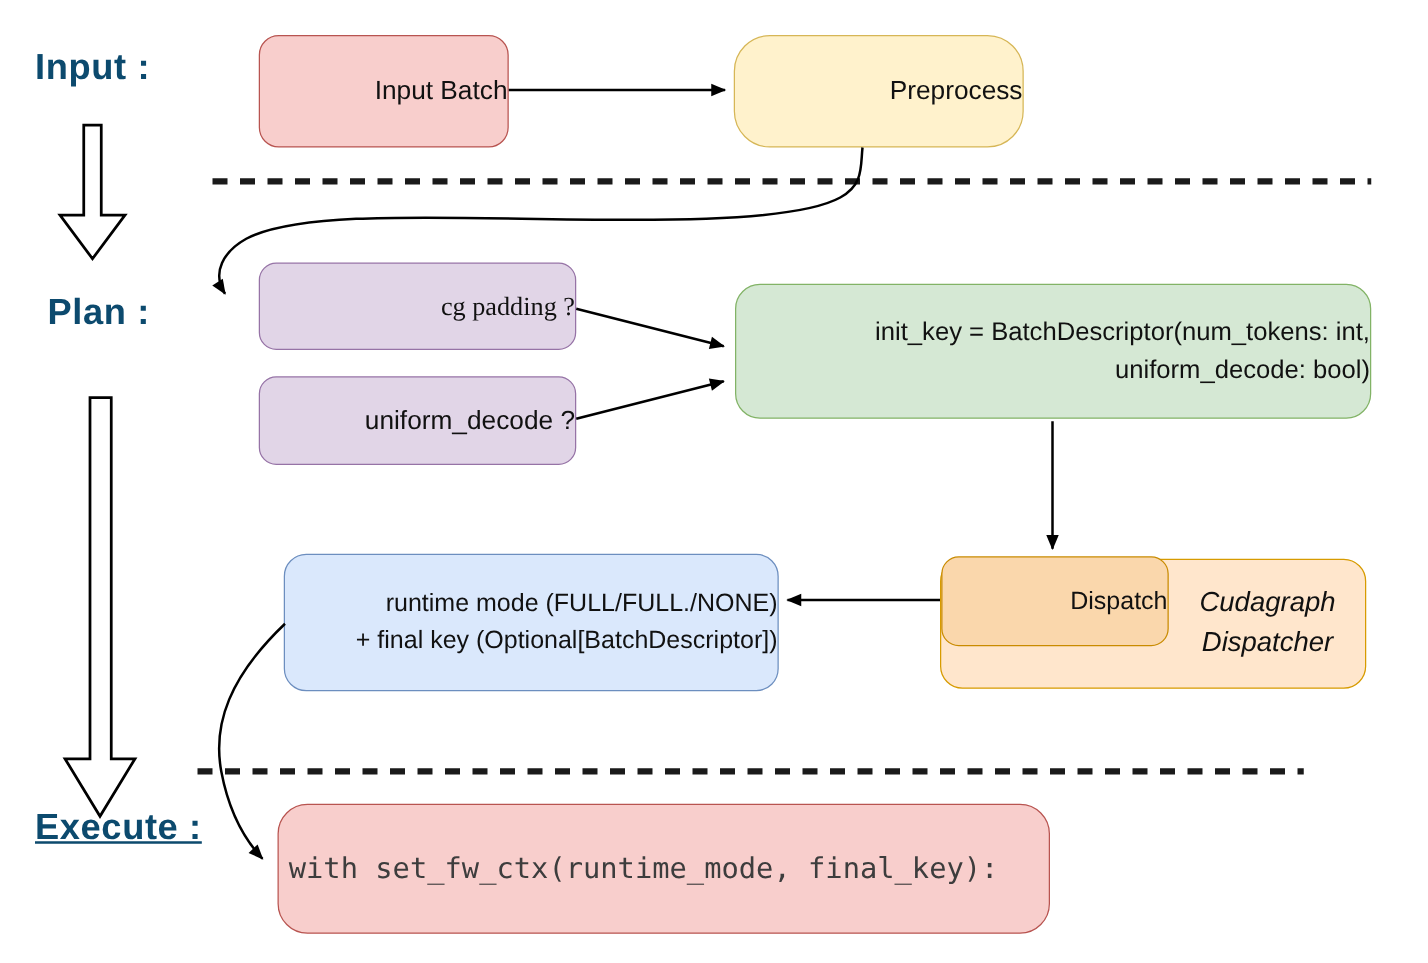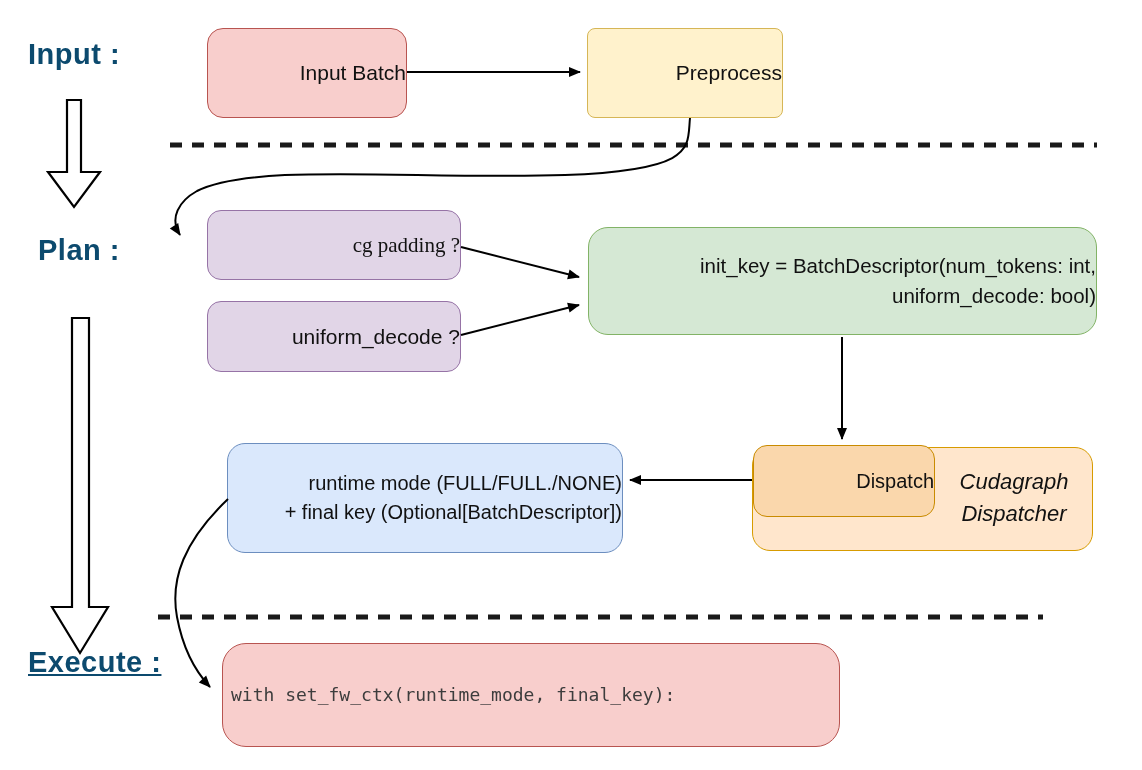--- a/index.html
+++ b/index.html
@@ -17,36 +17,36 @@
   .node .ln{white-space:pre;}
   .pink  {background:#f8cecc;border:1.6px solid #b85450;}
   .yellow{background:#fff2cc;border:1.6px solid #d6b656;}
   .purple{background:#e1d5e7;border:1.6px solid #9673a6;}
   .green {background:#d5e8d4;border:1.6px solid #82b366;}
   .blue  {background:#dae8fc;border:1.6px solid #6c8ebf;}
   .orange-outer{background:#ffe6cc;border:1.8px solid #d79b00;}
   .orange-inner{background:#fad7ac;border:1.8px solid #c98b00;}
 
   #node-input-batch {left:207px;top:28px; width:200px;height:90px;border-radius:16px;font-size:21px;}
-  #node-preprocess  {left:587px;top:28px; width:196px;height:90px;border-radius:8px;font-size:21px;}
+  #node-preprocess  {left:587px;top:28px; width:232px;height:90px;border-radius:29px;font-size:21px;}
   #node-cg-padding  {left:207px;top:210px;width:254px;height:70px;border-radius:14px;font-size:21px;font-family:Liberation Serif, serif;}
   #node-uniform-decode{left:207px;top:301px;width:254px;height:71px;border-radius:14px;font-size:21px;}
   #node-init-key    {left:588px;top:227px;width:509px;height:108px;border-radius:20px;font-size:20.5px;line-height:30px;}
   #node-cudagraph-dispatcher{left:752px;top:447px;width:341px;height:104px;border-radius:18px;}
   #node-dispatch    {left:753px;top:445px;width:182px;height:72px;border-radius:14px;font-size:20px;}
   #label-cudagraph-dispatcher{
     position:absolute;left:935px;top:466px;width:158px;text-align:center;
     font-size:22px;line-height:32px;color:#111;font-style:italic;
   }
   #node-runtime-key {left:227px;top:443px;width:396px;height:110px;border-radius:18px;font-size:20px;line-height:29px;}
   #node-execute-code{
     left:222px;top:643px;width:618px;height:104px;border-radius:24px;
     align-items:flex-start;padding-left:8px;
     font-family:"DejaVu Sans Mono","Liberation Mono",monospace;
-    font-size:18px;line-height:30px;color:#3d3d3d;text-align:left;
+    font-size:23px;line-height:30px;color:#3d3d3d;text-align:left;
   }
   #arrow-layer{position:absolute;left:0;top:0;width:1142px;height:770px;pointer-events:none;}
   #stage-label-input  {left:28px;top:38px;}
   #stage-label-plan   {left:38px;top:234px;}
   #stage-label-execute{left:28px;top:646px;text-decoration:underline;}
 </style>
 </head>
 <body>
 
 <div id="canvas">

